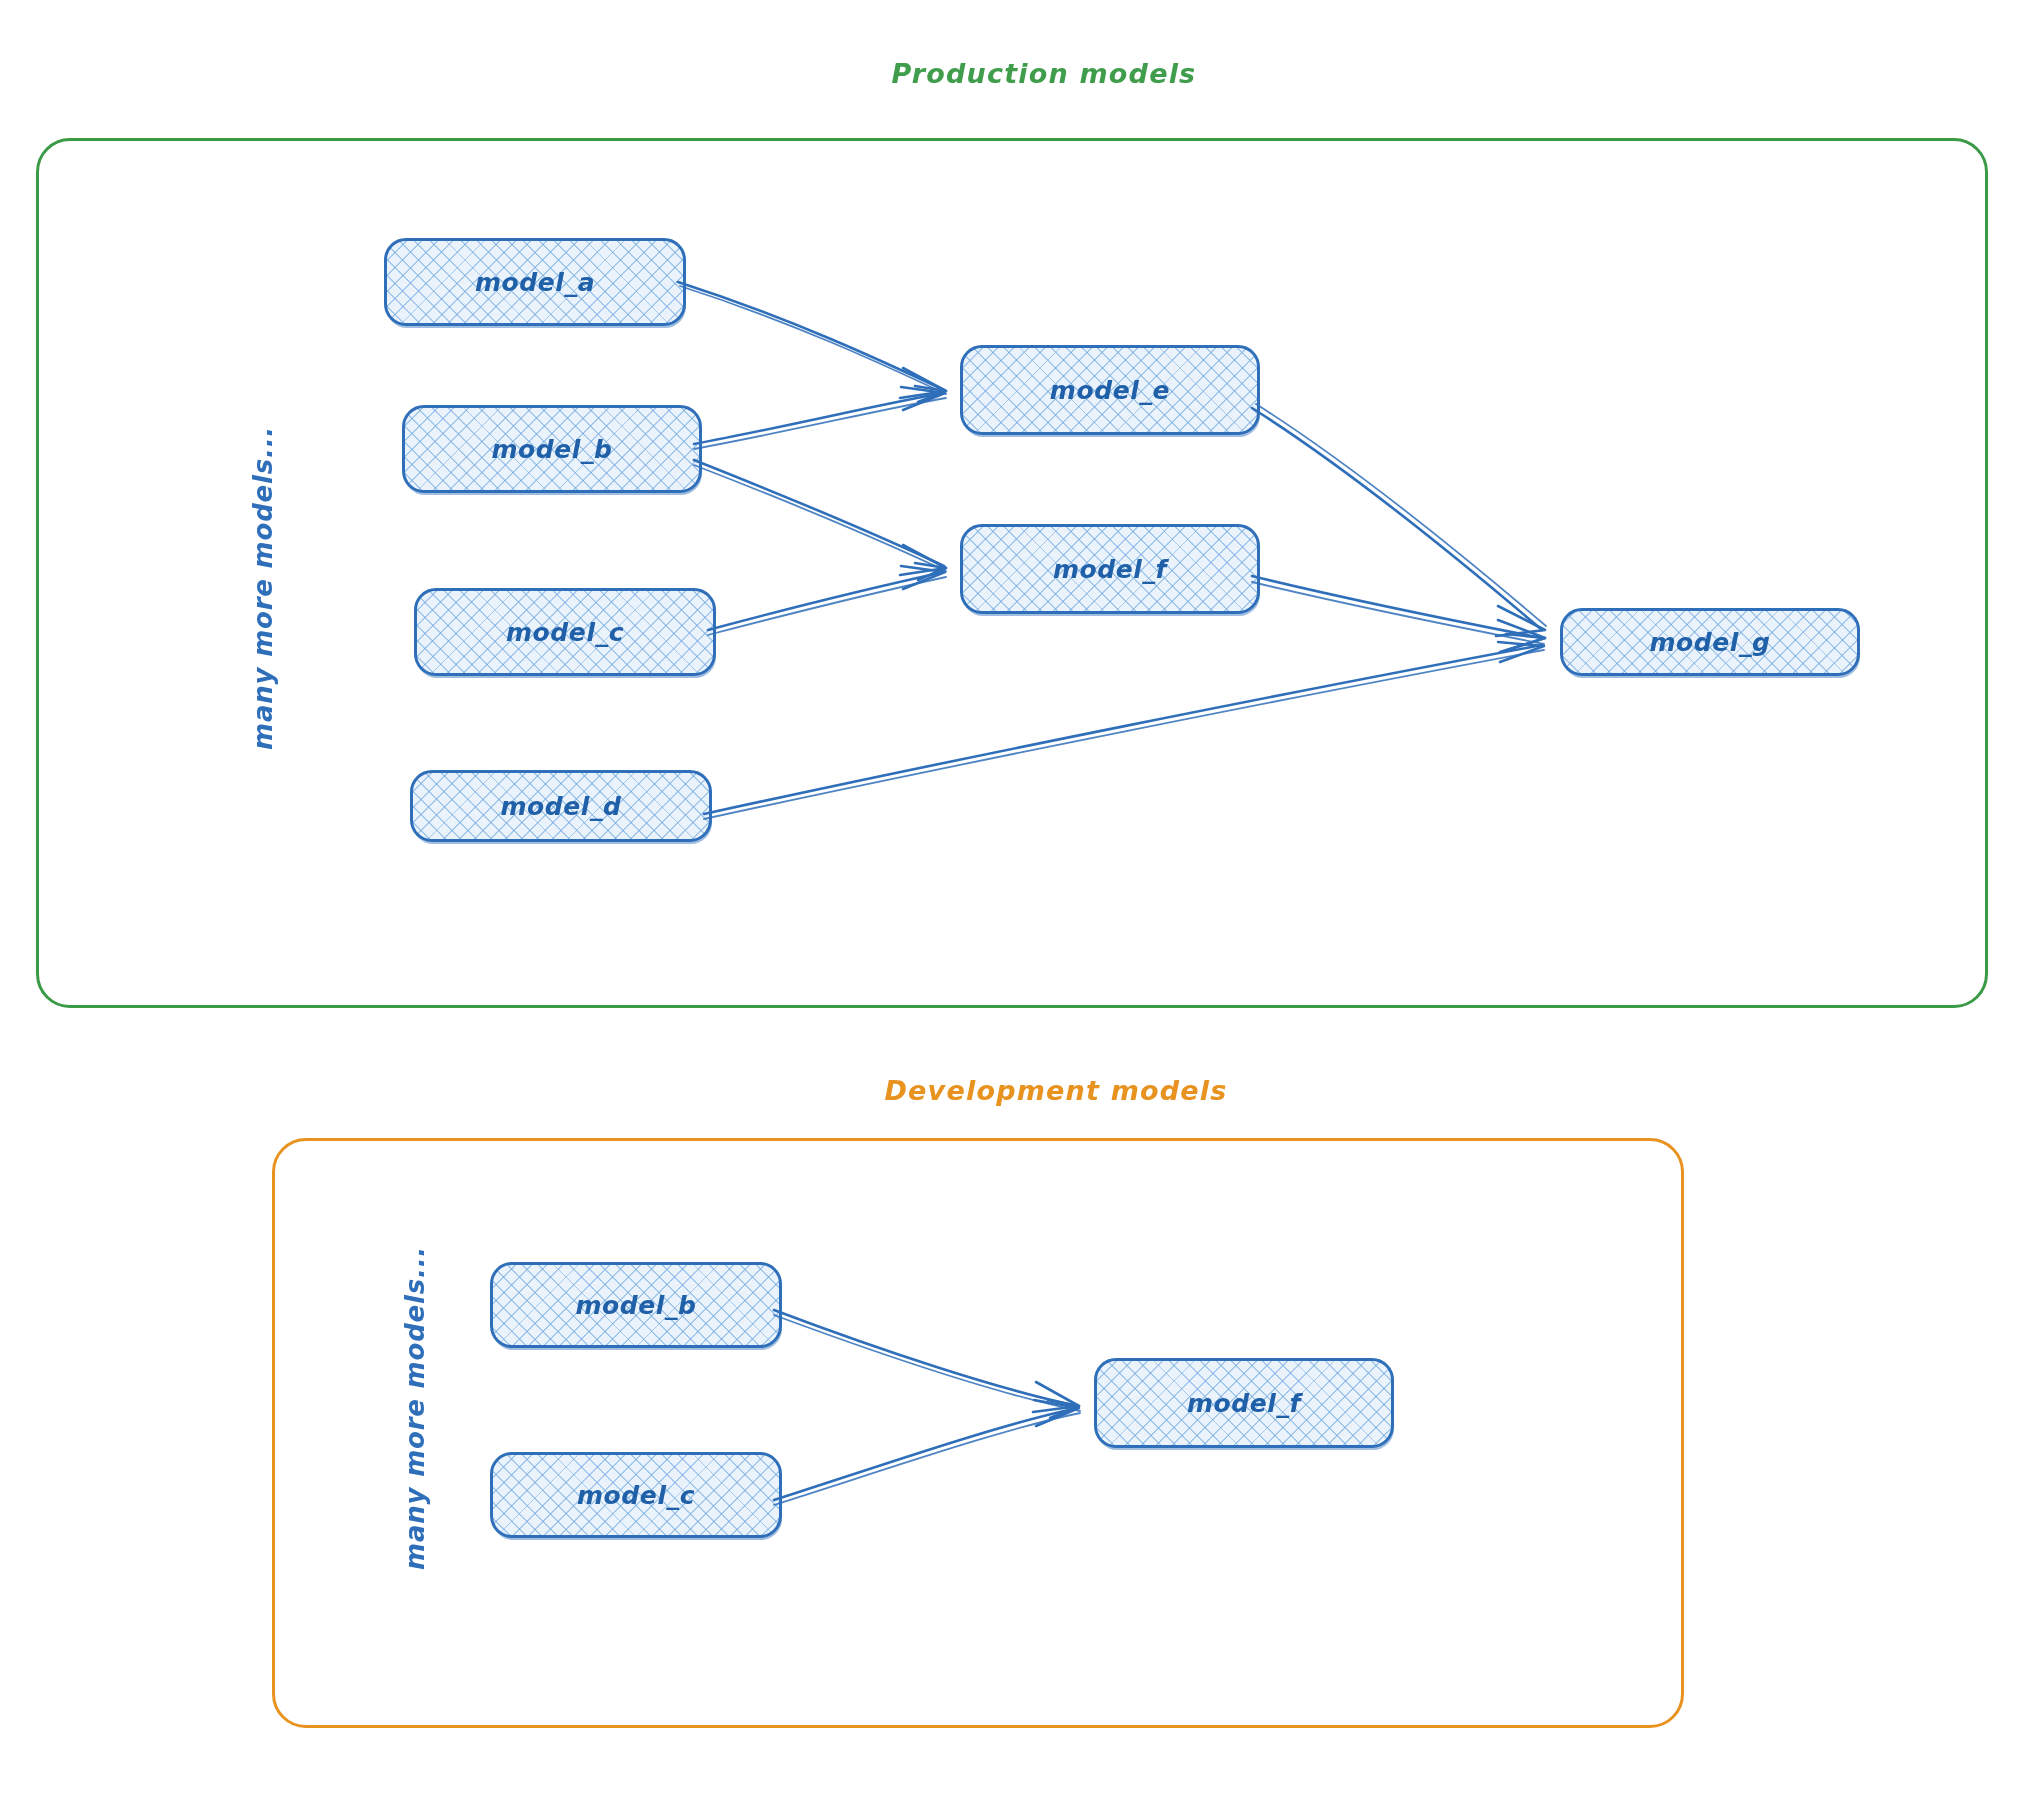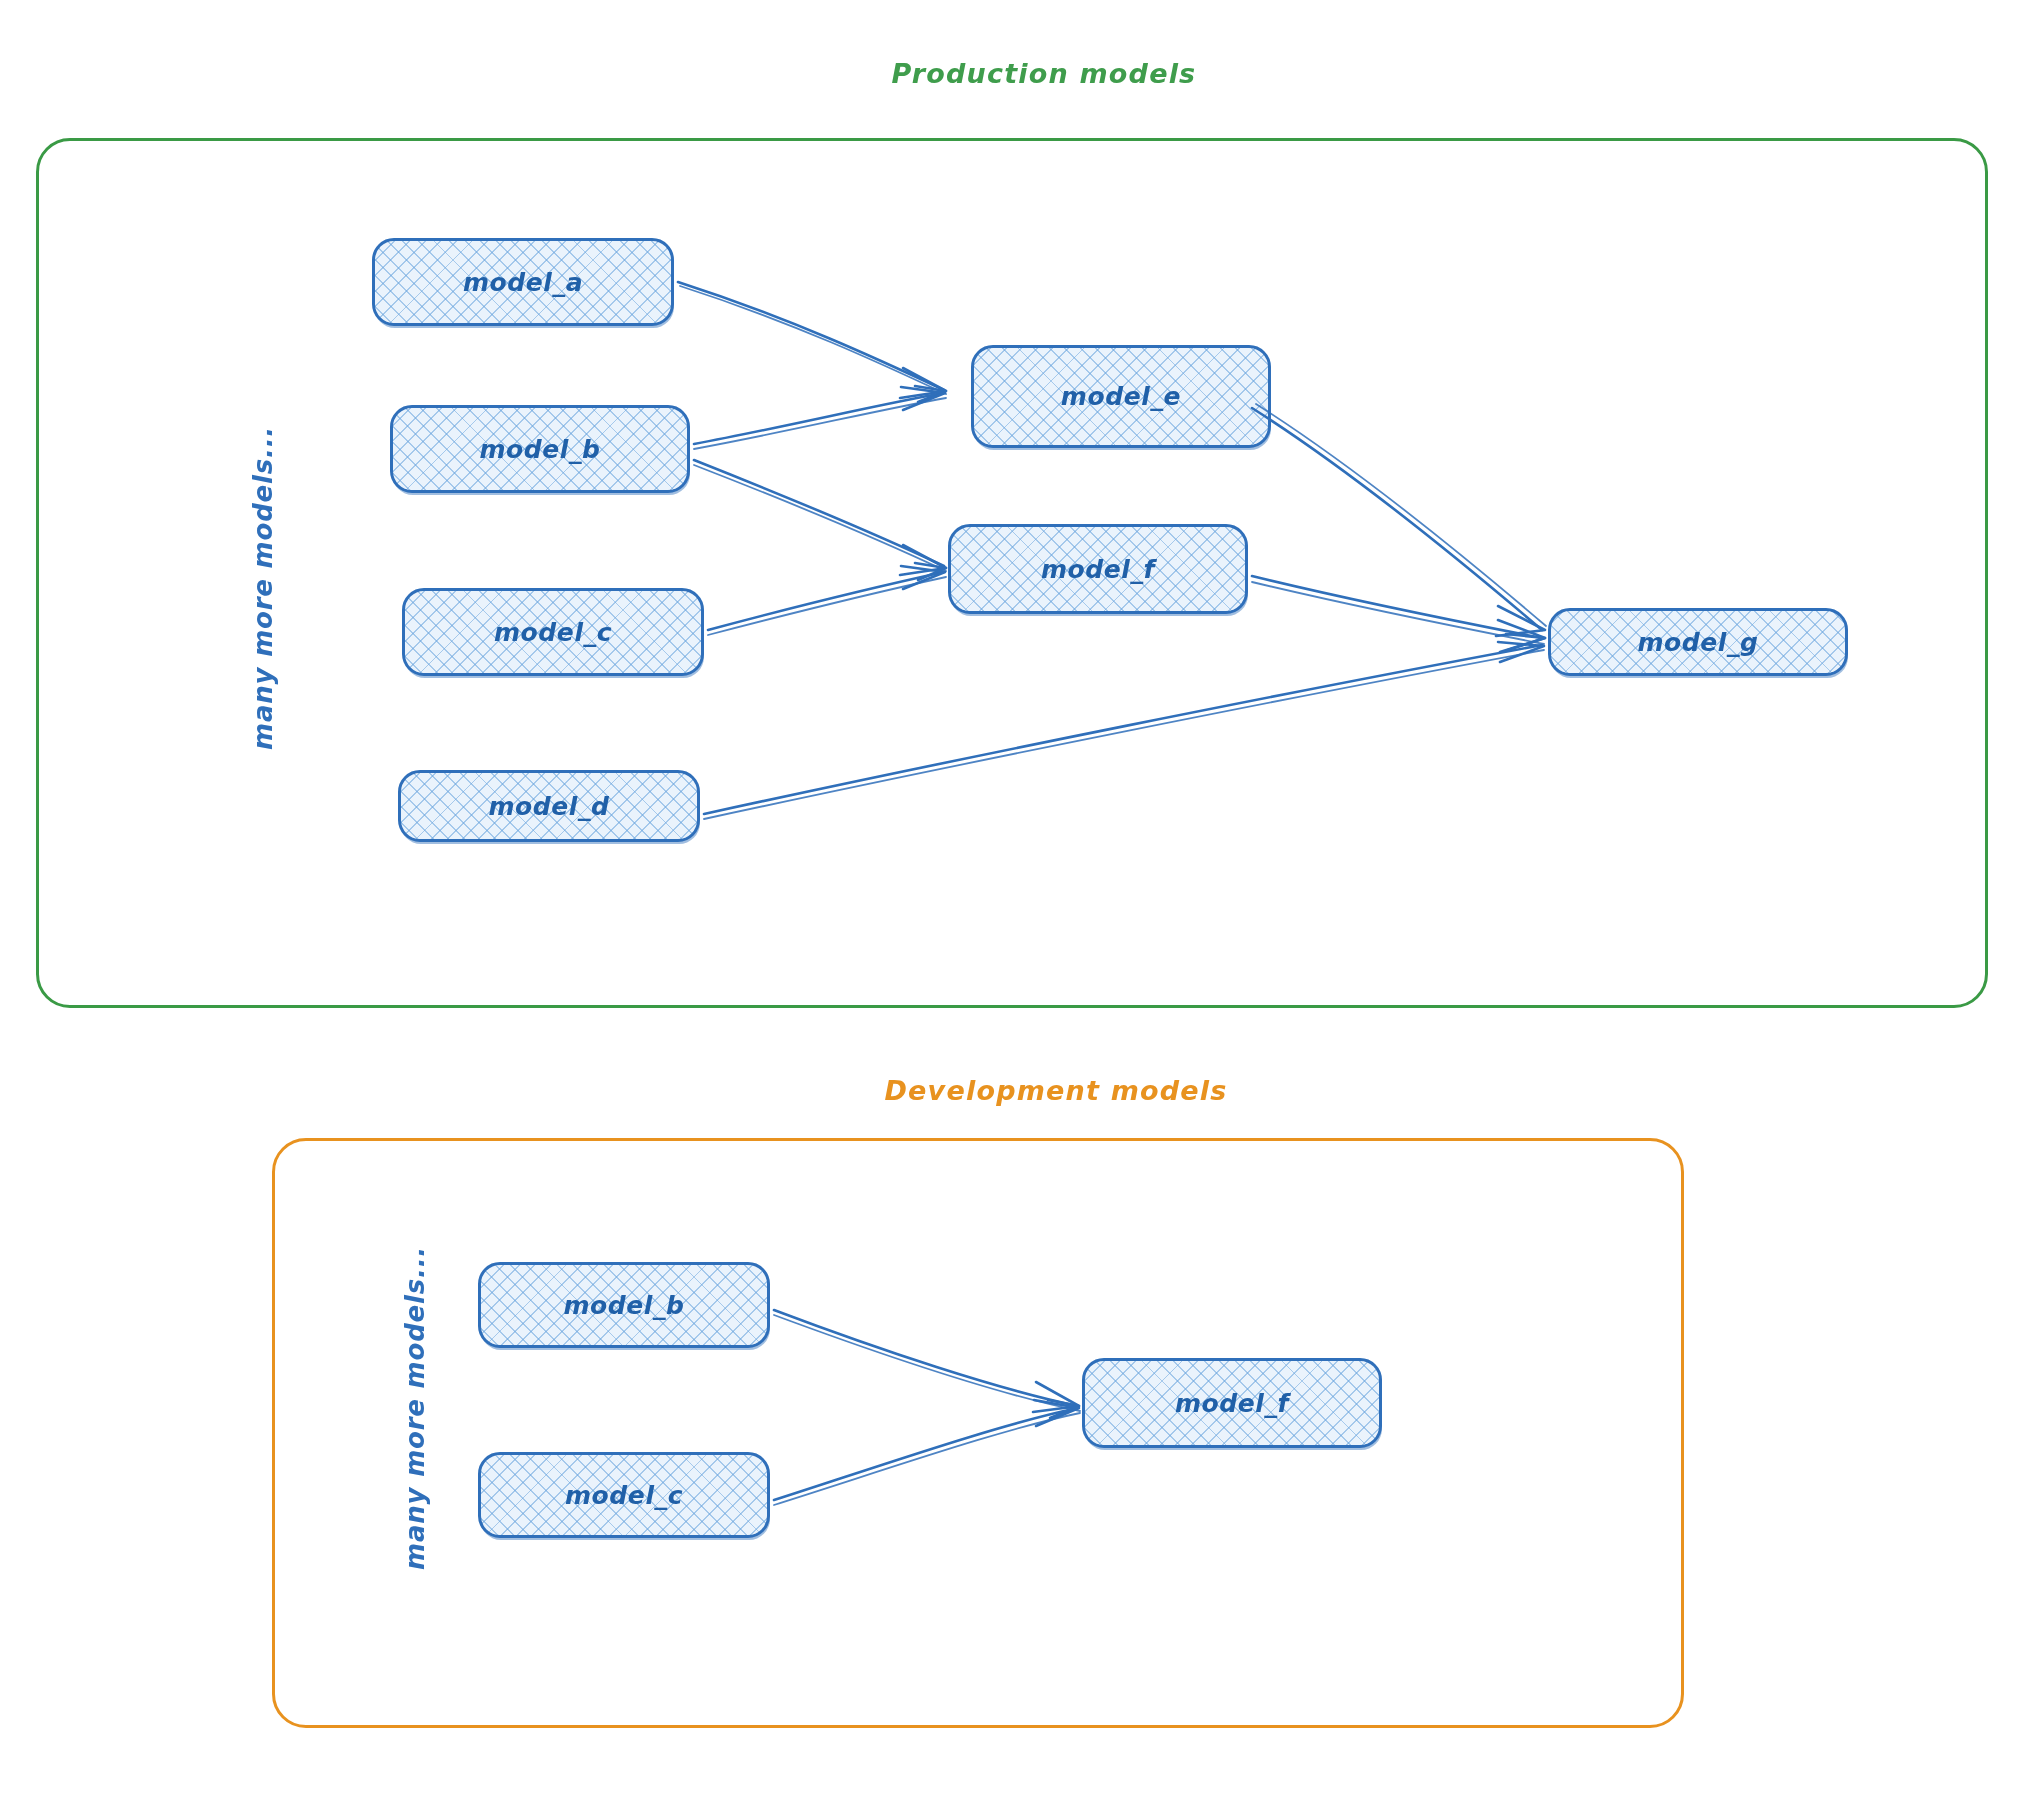--- a/index.html
+++ b/index.html
@@ -75,20 +75,21 @@
         rgba(108,166,222,0) 11px),
       repeating-linear-gradient(-45deg,
         rgba(108,166,222,0.55) 0px,
         rgba(108,166,222,0.55) 1.4px,
         rgba(108,166,222,0) 1.4px,
         rgba(108,166,222,0) 11px);
     display: flex;
     align-items: center;
     justify-content: center;
     box-shadow: 1px 3px 0 -1px rgba(47,111,186,0.45);
+    margin-left: 12px;
   }
   .node-label {
     color: #2060a8;
     font-family: "DejaVu Sans", sans-serif;
     font-size: 25px;
     font-weight: 700;
     font-style: italic;
     letter-spacing: 0.6px;
     white-space: nowrap;
     user-select: none;
@@ -141,21 +142,21 @@
   </div>
 
   <div class="node" style="left:402px; top:588px; width:302px; height:88px;">
     <span class="node-label">model_c</span>
   </div>
 
   <div class="node" style="left:398px; top:770px; width:302px; height:72px;">
     <span class="node-label">model_d</span>
   </div>
 
-  <div class="node" style="left:971px; top:345px; width:300px; height:103px;">
+  <div class="node" style="left:948px; top:345px; width:300px; height:90px;">
     <span class="node-label">model_e</span>
   </div>
 
   <div class="node" style="left:948px; top:524px; width:300px; height:90px;">
     <span class="node-label">model_f</span>
   </div>
 
   <div class="node" style="left:1548px; top:608px; width:300px; height:68px;">
     <span class="node-label">model_g</span>
   </div>

